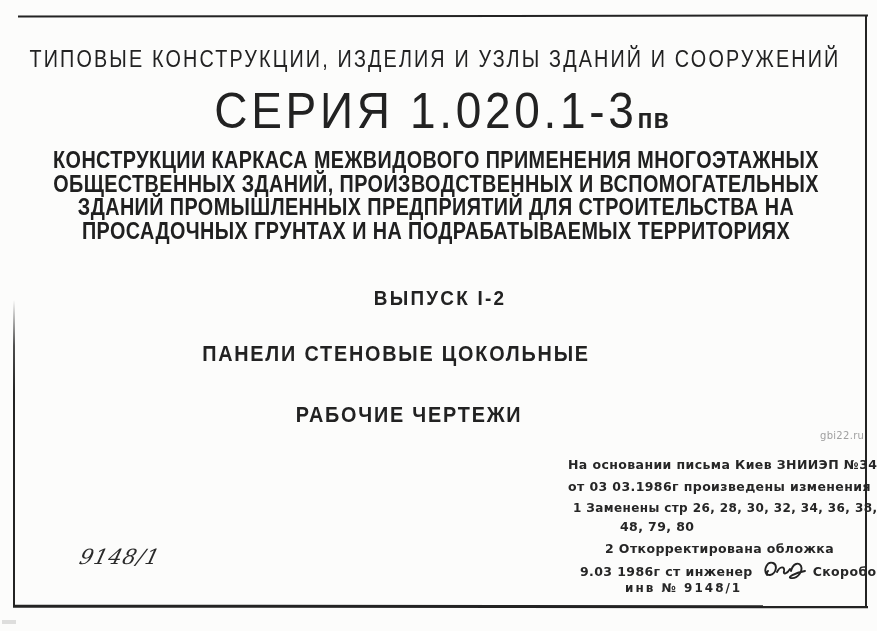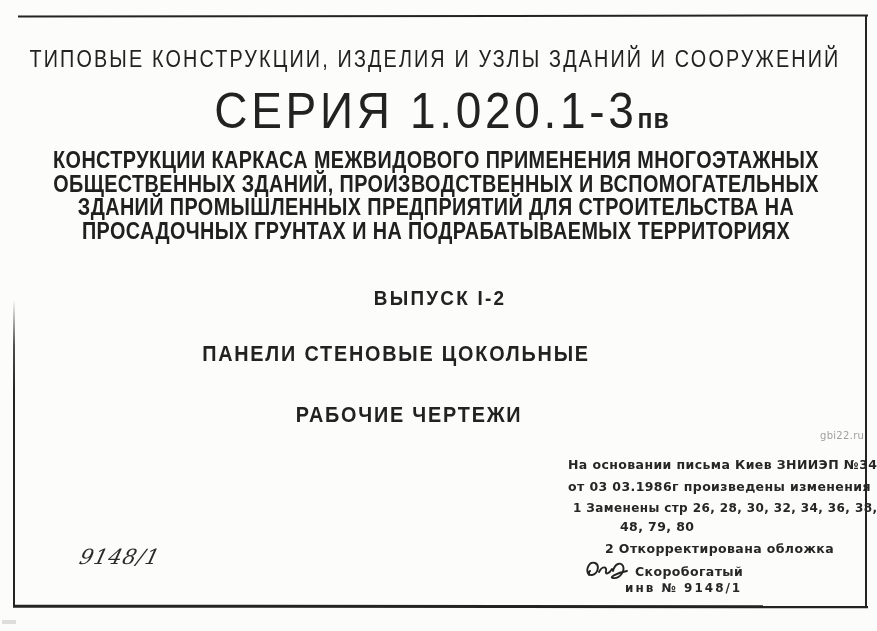--- a/index.html
+++ b/index.html
@@ -105,20 +105,21 @@
 
 <div class="abs watermark">gbi22.ru</div>
 
 <div class="abs note note-l1">На основании письма Киев ЗНИИЭП №34-1119</div>
 <div class="abs note note-l2">от 03 03.1986г произведены изменения</div>
 <div class="abs note note-l3">1 Заменены стр 26, 28, 30, 32, 34, 36, 38, 40, 42, 46,</div>
 <div class="abs note note-l4">48, 79, 80</div>
 <div class="abs note note-l5">2 Откорректирована обложка</div>
 
 <div class="abs note note-l6">
+  <span>9.03 1986г ст инженер</span>
   <span class="sig">
     <svg width="46" height="24" viewBox="0 0 46 24" aria-hidden="true">
       <path d="M7 17 C3 12, 7 3, 13 5 C18 7, 16 16, 10 17 C7 17.5, 6 15, 8 13
                M17 14 C20 8, 25 8, 24 13 C23 17, 27 16, 30 11
                M31 13 C33 5, 39 4, 41 8 C43 13, 38 21, 31 20 C27 19.5, 34 15, 45 13" stroke="#232323" fill="none" stroke-width="1.9" stroke-linecap="round"></path>
     </svg>
   </span>
   <span>Скоробогатый</span>
 </div>
 

